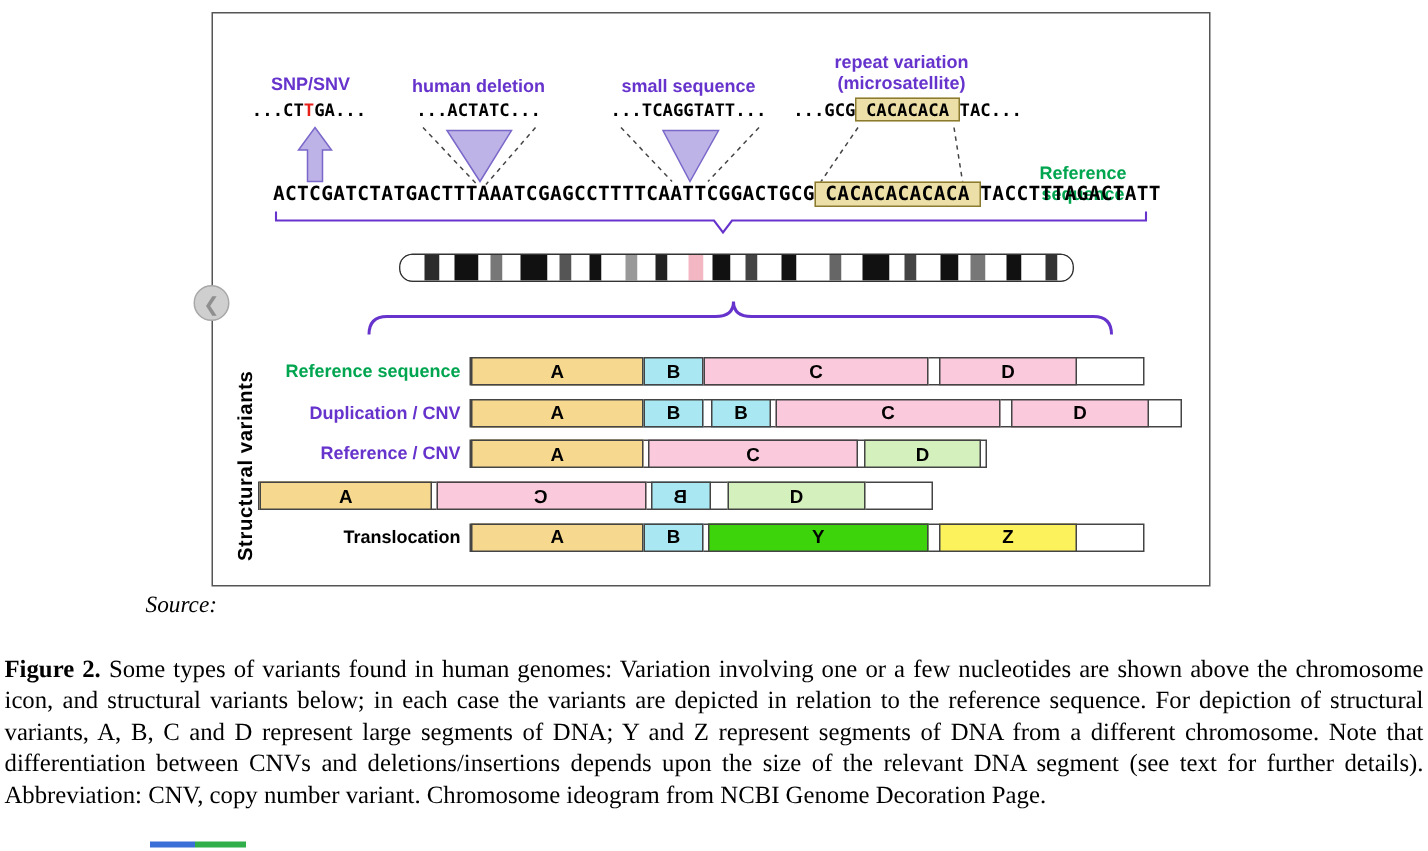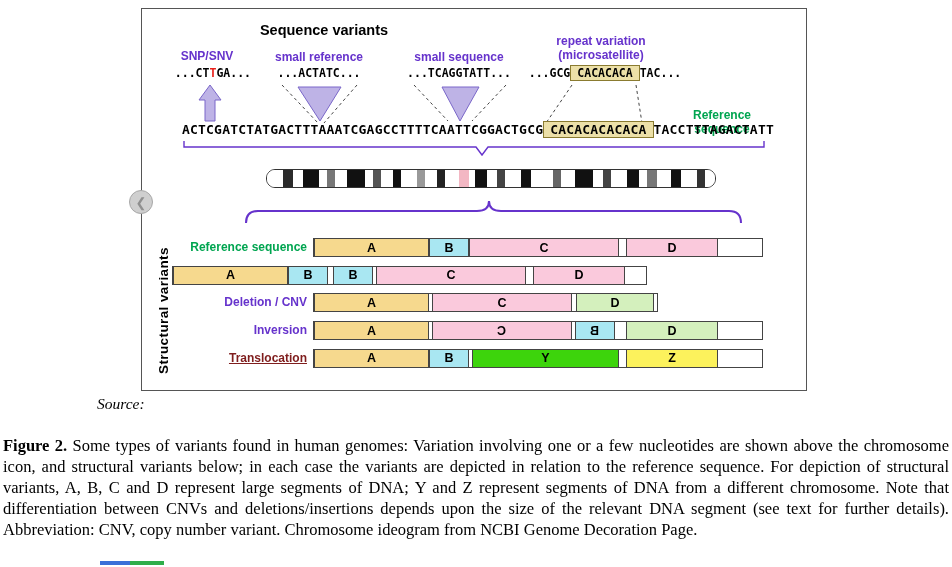--- a/index.html
+++ b/index.html
@@ -89,29 +89,28 @@
       </g>
       <polygon class="lav" points="300,78 337,78 318,112"></polygon>
       <g class="dash">
         <line x1="430" y1="76" x2="404" y2="114"></line>
         <line x1="494" y1="76" x2="500" y2="114"></line>
       </g>
       <path class="purpleline" d="M42,132 L42,138 L334,138 L340,146 L346,138 L622,138 L622,132"></path>
       <path class="purpleline2" d="M104,214 Q104,202 116,202 L335,202 Q347,202 347,192 Q347,202 359,202 L587,202 Q599,202 599,214"></path>
     </svg>
 
-    <div class="title">Sequence variants</div>
 
     <div class="plabel" style="left:15px;top:40px;width:100px;">SNP/SNV</div>
-    <div class="plabel" style="left:117px;top:41px;width:120px;">small reference</div>
+    <div class="plabel" style="left:117px;top:41px;width:120px;">human deletion</div>
     <div class="plabel" style="left:257px;top:41px;width:120px;">small sequence</div>
     <div class="plabel" style="left:389px;top:25px;width:140px;">repeat variation</div>
     <div class="plabel" style="left:389px;top:39px;width:140px;">(microsatellite)</div>
 
-    <div class="snippet mono" style="left:19px;top:57px;width:90px;text-align:right;"><span>...CT</span><span class="red">T</span><span>GA...</span></div>
+    <div class="snippet mono" style="left:19px;top:57px;width:90px;"><span>...CT</span><span class="red">T</span><span>GA...</span></div>
 
     <div class="snippet mono" style="left:127px;top:57px;width:100px;">...ACTATC...</div>
 
     <div class="snippet mono" style="left:257px;top:57px;width:120px;">...TCAGGTATT...</div>
 
     <div class="snippet mono" style="left:383px;top:57px;width:160px;"><span>...GCG</span><span class="seq-box">CACACACA</span><span>TAC...</span></div>
 
     <div class="reflabel">Reference sequence</div>
 
     <div class="refseq mono"><span>ACTCGATCTATGACTTTAAATCGAGCCTTTTCAATTCGGACTGCG</span><span class="seq-box">CACACACACACA</span><span>TACCTTTAGACTATT</span></div>
@@ -172,71 +171,71 @@
             </div>
             <div class="sv-seg" style="left: 155px; width: 150px; background: rgb(250, 201, 220);">
               <span>C</span>
             </div>
             <div class="sv-seg" style="left: 312px; width: 92px; background: rgb(250, 201, 220);">
               <span>D</span>
             </div>
           </div>
         </div>
         <div class="svrow" style="top: 256.7px;">
+          <div class="sv-lab" style="color: rgb(102, 51, 204);">Duplication / CNV</div>
           <div class="sv-bar" style="width: 475px;">
             <div class="sv-seg" style="left: 0px; width: 115px; background: rgb(246, 217, 142);">
               <span>A</span>
             </div>
             <div class="sv-seg" style="left: 115px; width: 40px; background: rgb(169, 231, 242);">
               <span>B</span>
             </div>
             <div class="sv-seg" style="left: 160px; width: 40px; background: rgb(169, 231, 242);">
               <span>B</span>
             </div>
             <div class="sv-seg" style="left: 203px; width: 150px; background: rgb(250, 201, 220);">
               <span>C</span>
             </div>
             <div class="sv-seg" style="left: 360px; width: 92px; background: rgb(250, 201, 220);">
               <span>D</span>
             </div>
           </div>
         </div>
         <div class="svrow" style="top: 284.4px;">
-          <div class="sv-lab" style="color: rgb(102, 51, 204);">Deletion / CNV</div>
+          <div class="sv-lab" style="color: rgb(102, 51, 204);">Reference / CNV</div>
           <div class="sv-bar" style="width: 345px;">
             <div class="sv-seg" style="left: 0px; width: 115px; background: rgb(246, 217, 142);">
               <span>A</span>
             </div>
             <div class="sv-seg" style="left: 118px; width: 140px; background: rgb(250, 201, 220);">
               <span>C</span>
             </div>
             <div class="sv-seg" style="left: 262px; width: 78px; background: rgb(212, 240, 189);">
               <span>D</span>
             </div>
           </div>
         </div>
         <div class="svrow" style="top: 312.1px;">
-          <div class="sv-lab" style="color: rgb(102, 51, 204);">Inversion</div>
           <div class="sv-bar" style="width: 450px;">
             <div class="sv-seg" style="left: 0px; width: 115px; background: rgb(246, 217, 142);">
               <span>A</span>
             </div>
             <div class="sv-seg" style="left: 118px; width: 140px; background: rgb(250, 201, 220);">
               <span class="flip">C</span>
             </div>
             <div class="sv-seg" style="left: 261px; width: 40px; background: rgb(169, 231, 242);">
               <span class="flip">B</span>
             </div>
             <div class="sv-seg" style="left: 312px; width: 92px; background: rgb(212, 240, 189);">
               <span>D</span>
             </div>
           </div>
         </div>
         <div class="svrow" style="top: 339.8px;">
-          <div class="sv-lab" style="color: #7f1d1d; text-decoration: underline;">Translocation</div>
+          <div class="sv-lab" style="color: #000000;">Translocation</div>
           <div class="sv-bar" style="width: 450px;">
             <div class="sv-seg" style="left: 0px; width: 115px; background: rgb(246, 217, 142);">
               <span>A</span>
             </div>
             <div class="sv-seg" style="left: 115px; width: 40px; background: rgb(169, 231, 242);">
               <span>B</span>
             </div>
             <div class="sv-seg" style="left: 158px; width: 147px; background: rgb(61, 212, 12);">
               <span>Y</span>
             </div>

